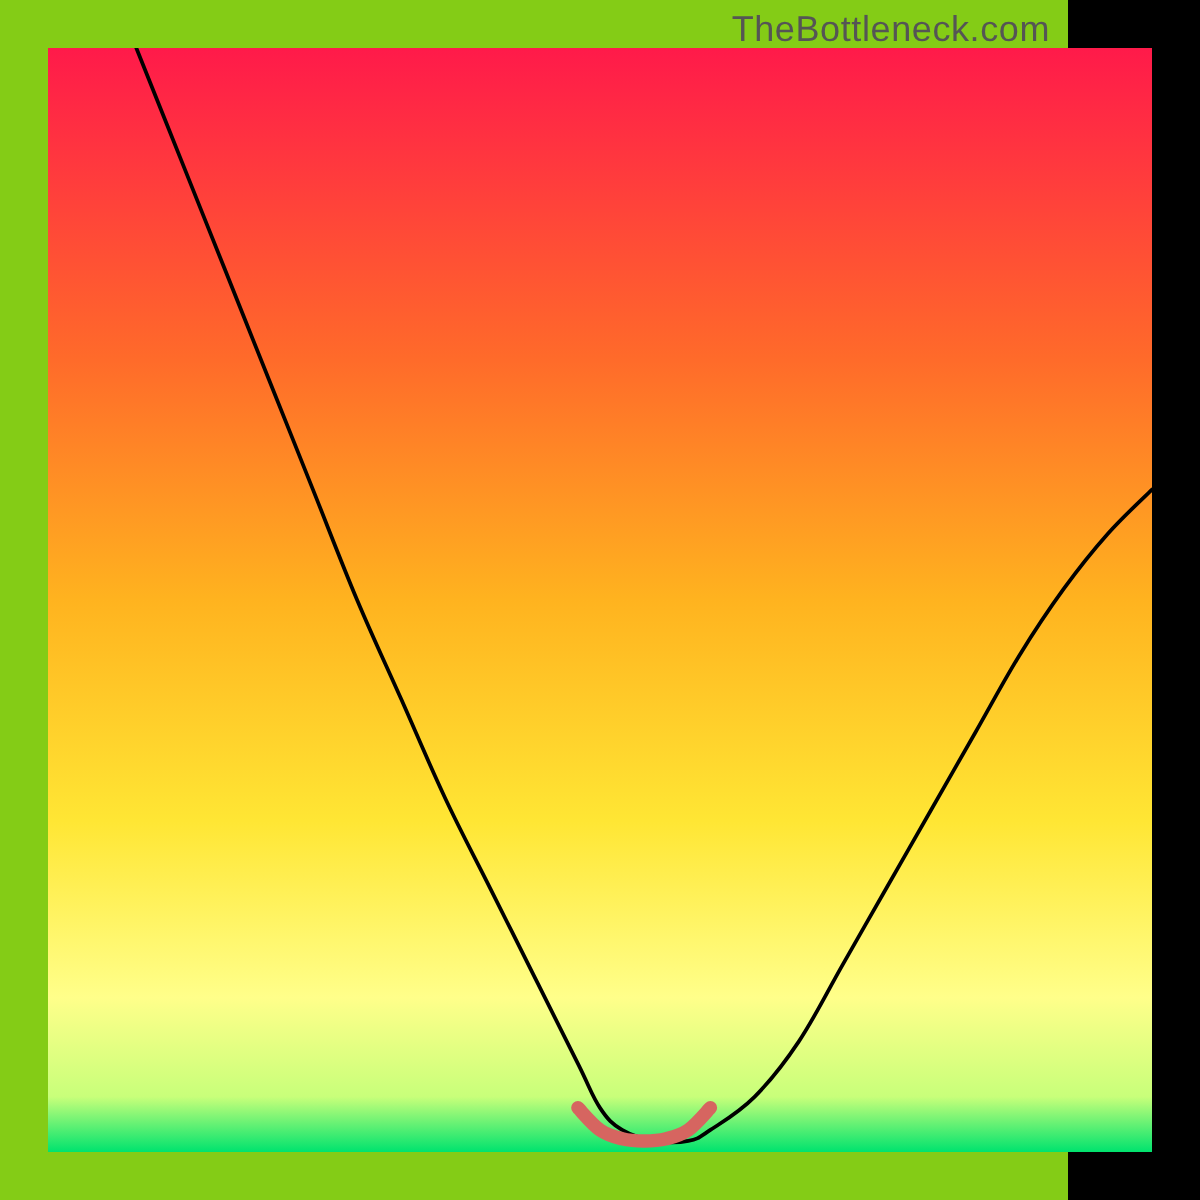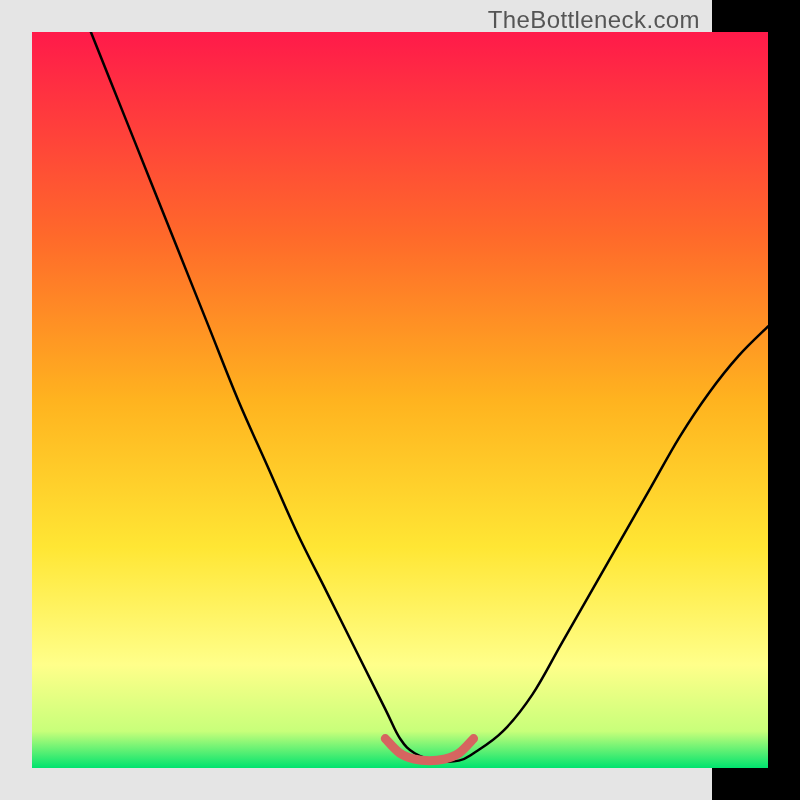--- a/index.html
+++ b/index.html
@@ -1,21 +1,21 @@
 <!DOCTYPE html>
 <html><head>
 <meta charset="utf-8">
 <style>
   * { margin: 0; padding: 0; box-sizing: border-box; }
   html, body { width: 800px; height: 800px; overflow: hidden; background: #000; }
   .chart-container {
     position: relative;
     width: 712px;
     height: 800px;
-    background: #e5e5e5;
+    background: #84cc16;
   }
   .plot-area {
     position: absolute;
     left: 32px;
     top: 32px;
     width: 736px;
     height: 736px;
     overflow: hidden;
   }
   .watermark {

